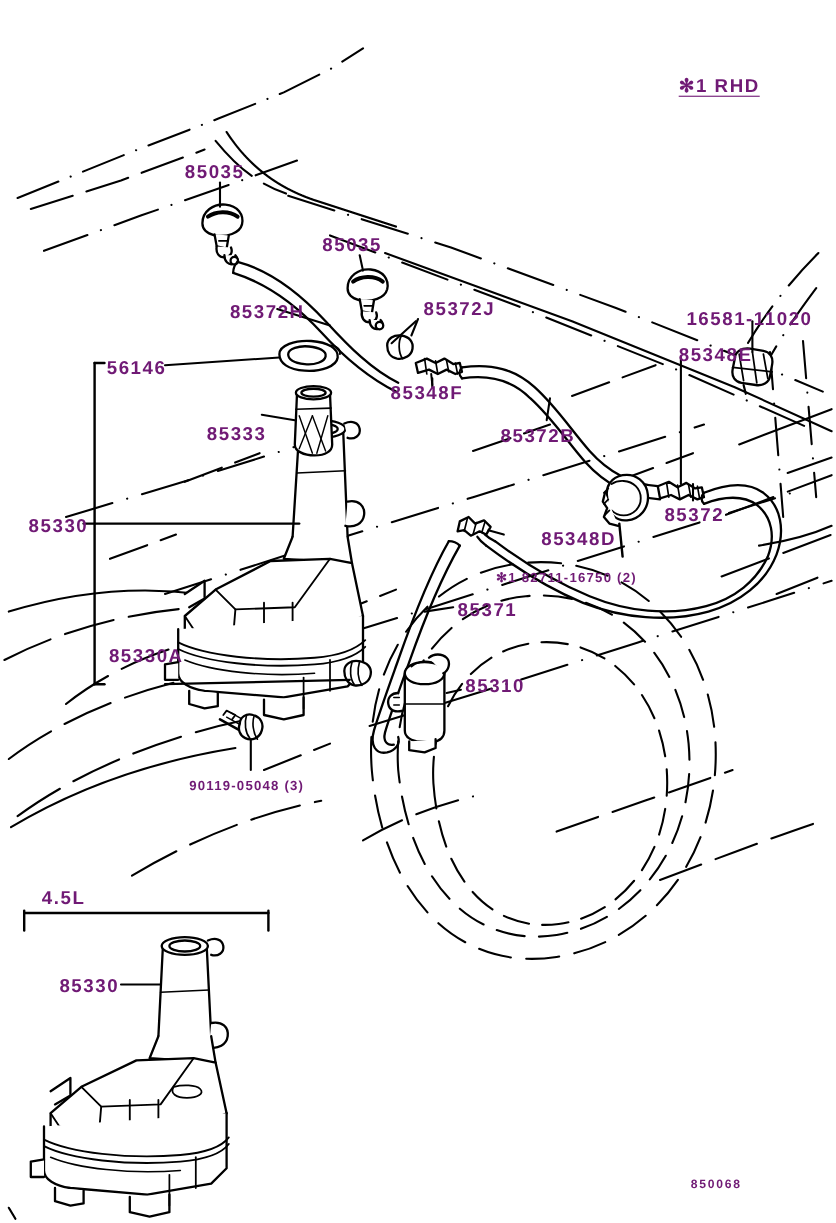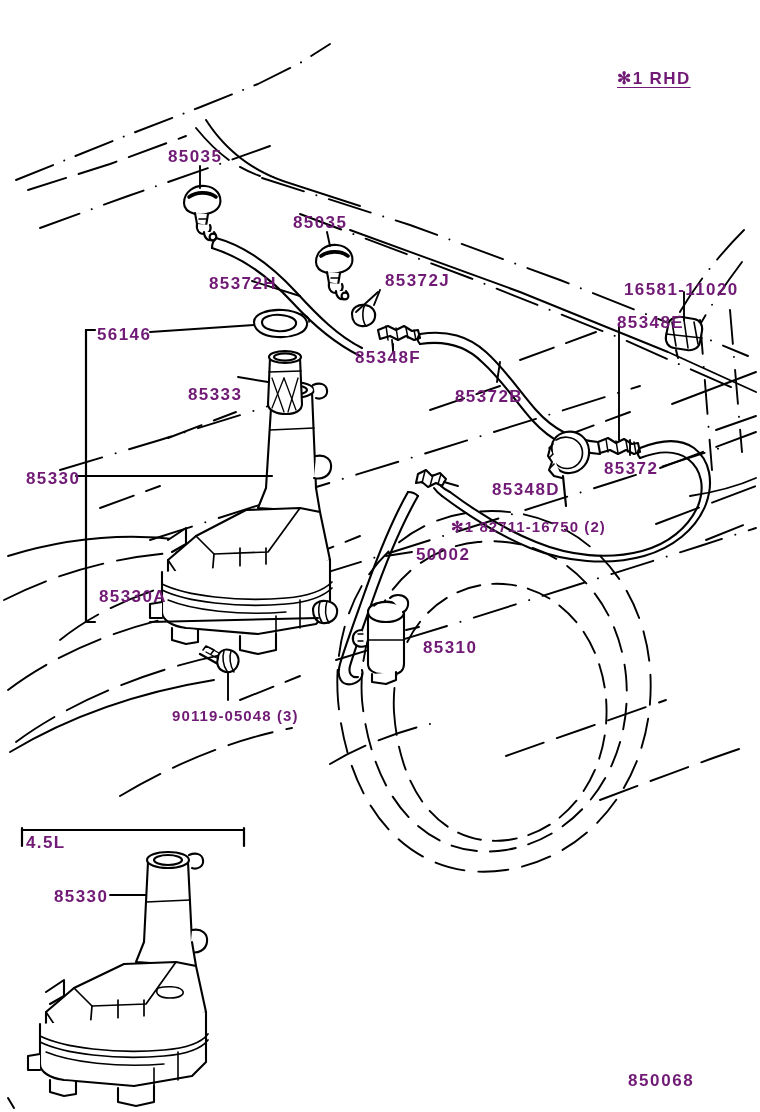--- a/index.html
+++ b/index.html
@@ -16,23 +16,23 @@
   .lbl{
     position:absolute;
     font-family:Liberation Sans, sans-serif;
     font-weight:bold;
     font-size:17px;
     letter-spacing:1.4px;
     color:#701a75;
     white-space:nowrap;
     line-height:1;
   }
-  .lbl.note{font-size:15px;letter-spacing:1.1px;}
+  .lbl.note{font-size:12px;letter-spacing:1.1px;}
   .lbl.under{text-decoration:underline;text-underline-offset:3px;}
-  .lbl.diagno{font-size:17px;letter-spacing:1.6px;}
+  .lbl.diagno{font-size:11px;letter-spacing:1.6px;}
 </style>
 </head>
 <body>
 
 <div id="sheet">
 
   <svg class="layer" viewBox="0 0 760 1112" fill="none" stroke="#000" stroke-width="1.9" stroke-linecap="round" stroke-linejoin="round">
 
     <path d="M16,180 L120,138 L198,108 L258,84 L300,63 L330,44" stroke-dasharray="40 12 0.1 12"></path>
     <path d="M196,128 C214,150 232,166 260,176" stroke-dasharray="46 13"></path>
@@ -398,25 +398,25 @@
   <div class="lbl" style="left:624px;top:281px;">16581-11020</div>
 
   <div class="lbl" style="left:597px;top:314px;margin-left:20px;">85348E</div>
 
   <div class="lbl" style="left:604px;top:460px;">85372</div>
 
   <div class="lbl" style="left:492px;top:481px;">85348D</div>
 
   <div class="lbl note" style="left:451px;top:519px;">✻1 82711-16750 (2)</div>
 
-  <div class="lbl" style="left:416px;top:546px;">50002</div>
-
-  <div class="lbl" style="left:423px;top:639px;text-align:center;">85310</div>
+  <div class="lbl" style="left:416px;top:546px;">85371</div>
+
+  <div class="lbl" style="left:423px;top:615px;text-align:center;">85310</div>
 
   <div class="lbl note" style="left:172px;top:708px;">90119-05048 (3)</div>
 
-  <div class="lbl" style="left:26px;top:808px;margin-top:26px;">4.5L</div>
+  <div class="lbl" style="left:38px;top:808px;">4.5L</div>
 
   <div class="lbl" style="left:54px;top:888px;">85330</div>
 
   <div class="lbl diagno" style="left:628px;top:1072px;">850068</div>
 
 </div>
 
 </body></html>

